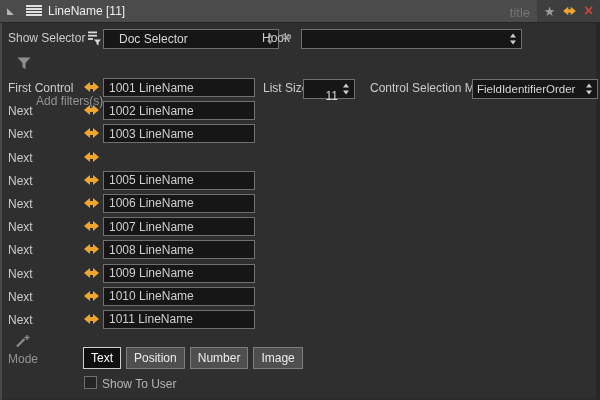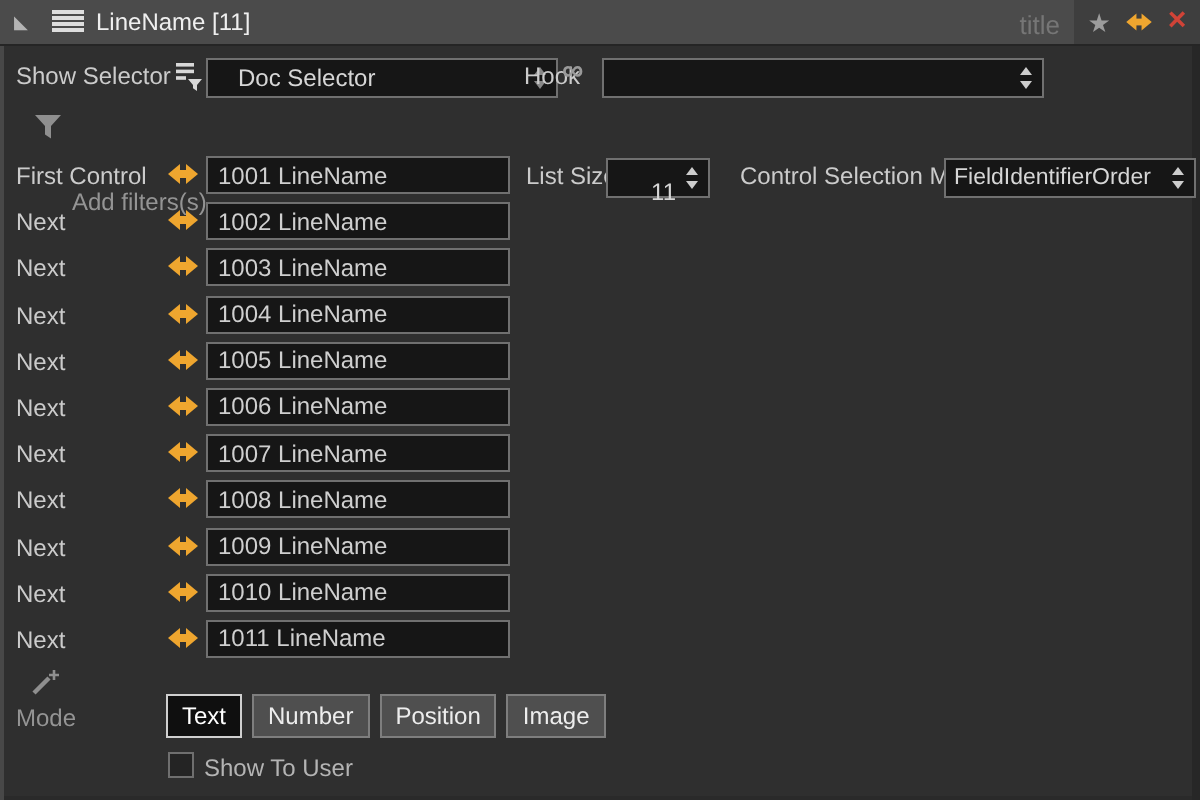--- a/index.html
+++ b/index.html
@@ -131,21 +131,20 @@
           <i></i>
         </span>
       <input type="text" value="1003 LineName" style="">
     </div>
 
     <div class="ctl-row">
       <span class="row-label">Next</span>
       <span class="hswap">
           <i></i>
         </span>
-      <input type="text" value="1004 LineName" style="">
     </div>
 
     <div class="ctl-row">
       <span class="row-label">Next</span>
       <span class="hswap">
           <i></i>
         </span>
       <input type="text" value="1005 LineName" style="">
     </div>
 
@@ -210,21 +209,21 @@
   </div>
 
   <svg style="position:absolute;left:15px;top:334px;" width="15" height="14" viewBox="0 0 15 14">
     <path d="M2 12.5 L9.5 5" stroke="#8f8f8f" stroke-width="2.2"></path>
     <path d="M12 1 v5 M9.5 3.5 h5" stroke="#8f8f8f" stroke-width="1.3"></path>
   </svg>
 
   <span class="abs-label dim-label" style="left:8px;top:352px;">Mode</span>
   <div class="mode-buttons">
     <div class="mode-btn selected">Text</div>
+    <div class="mode-btn">Position</div>
     <div class="mode-btn">Number</div>
-    <div class="mode-btn">Position</div>
     <div class="mode-btn">Image</div>
   </div>
 
   <span class="checkbox"></span>
   <span class="abs-label" style="left:102px;top:377px;color:#b4b4b4;text-align:right;">Show To User</span>
 
 </div>
 
 </body></html>

